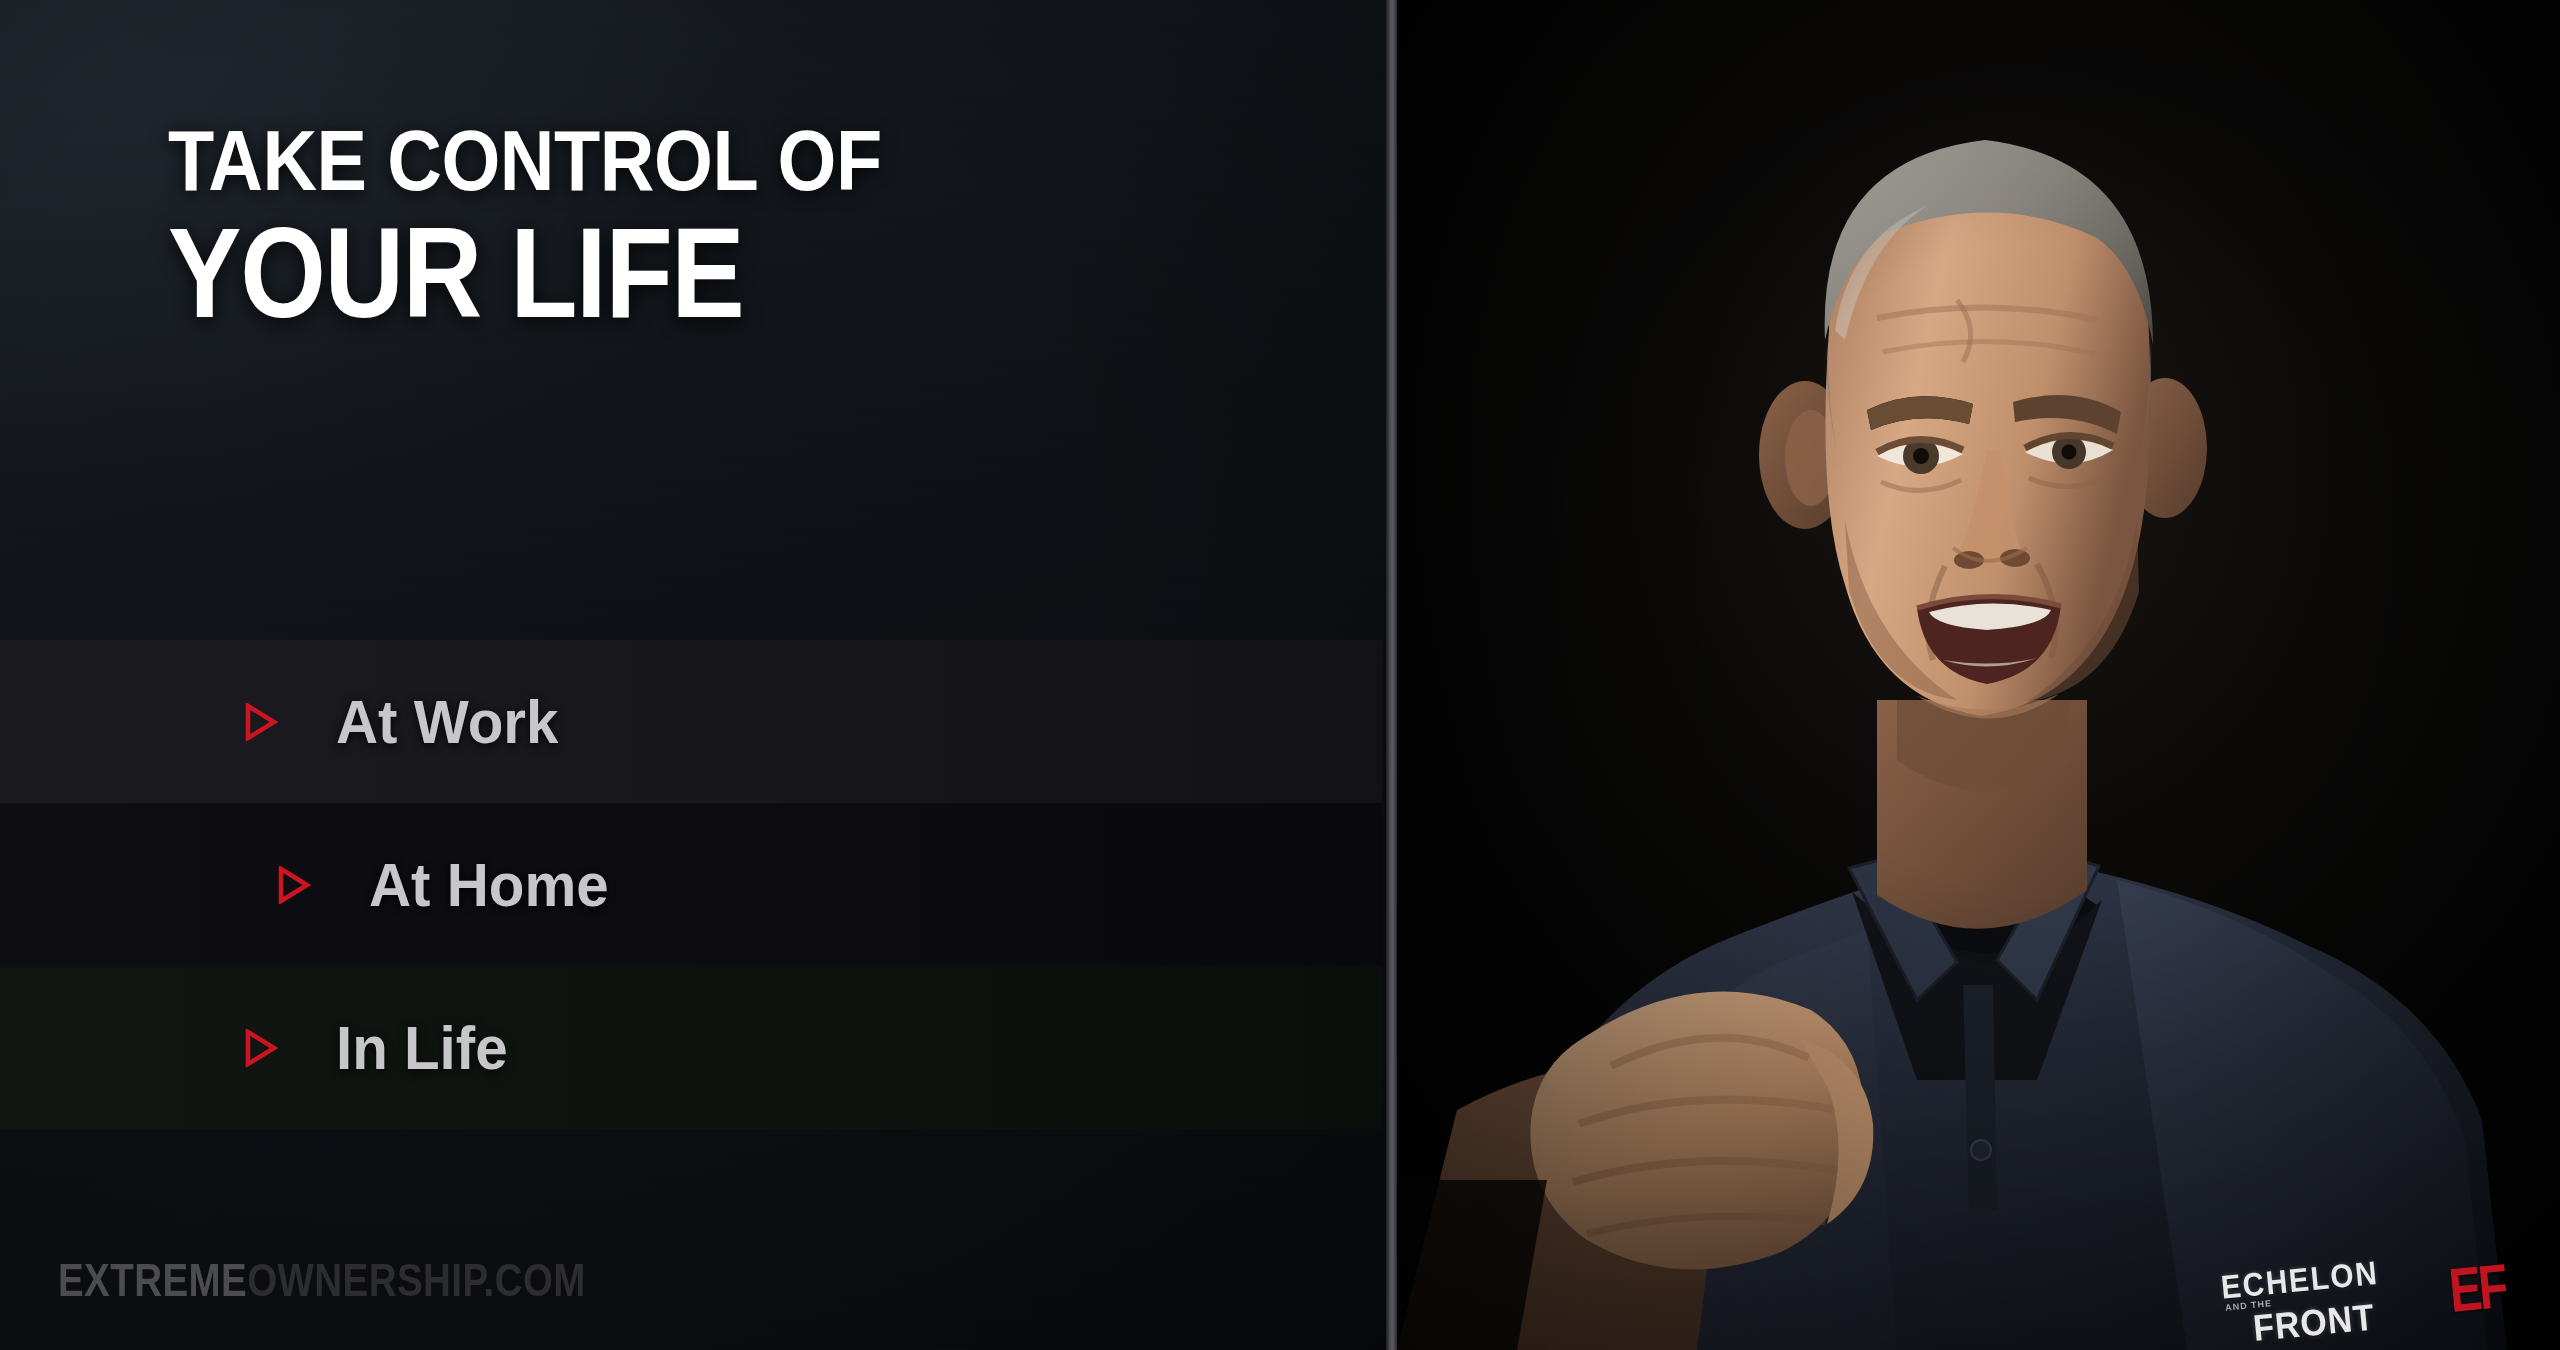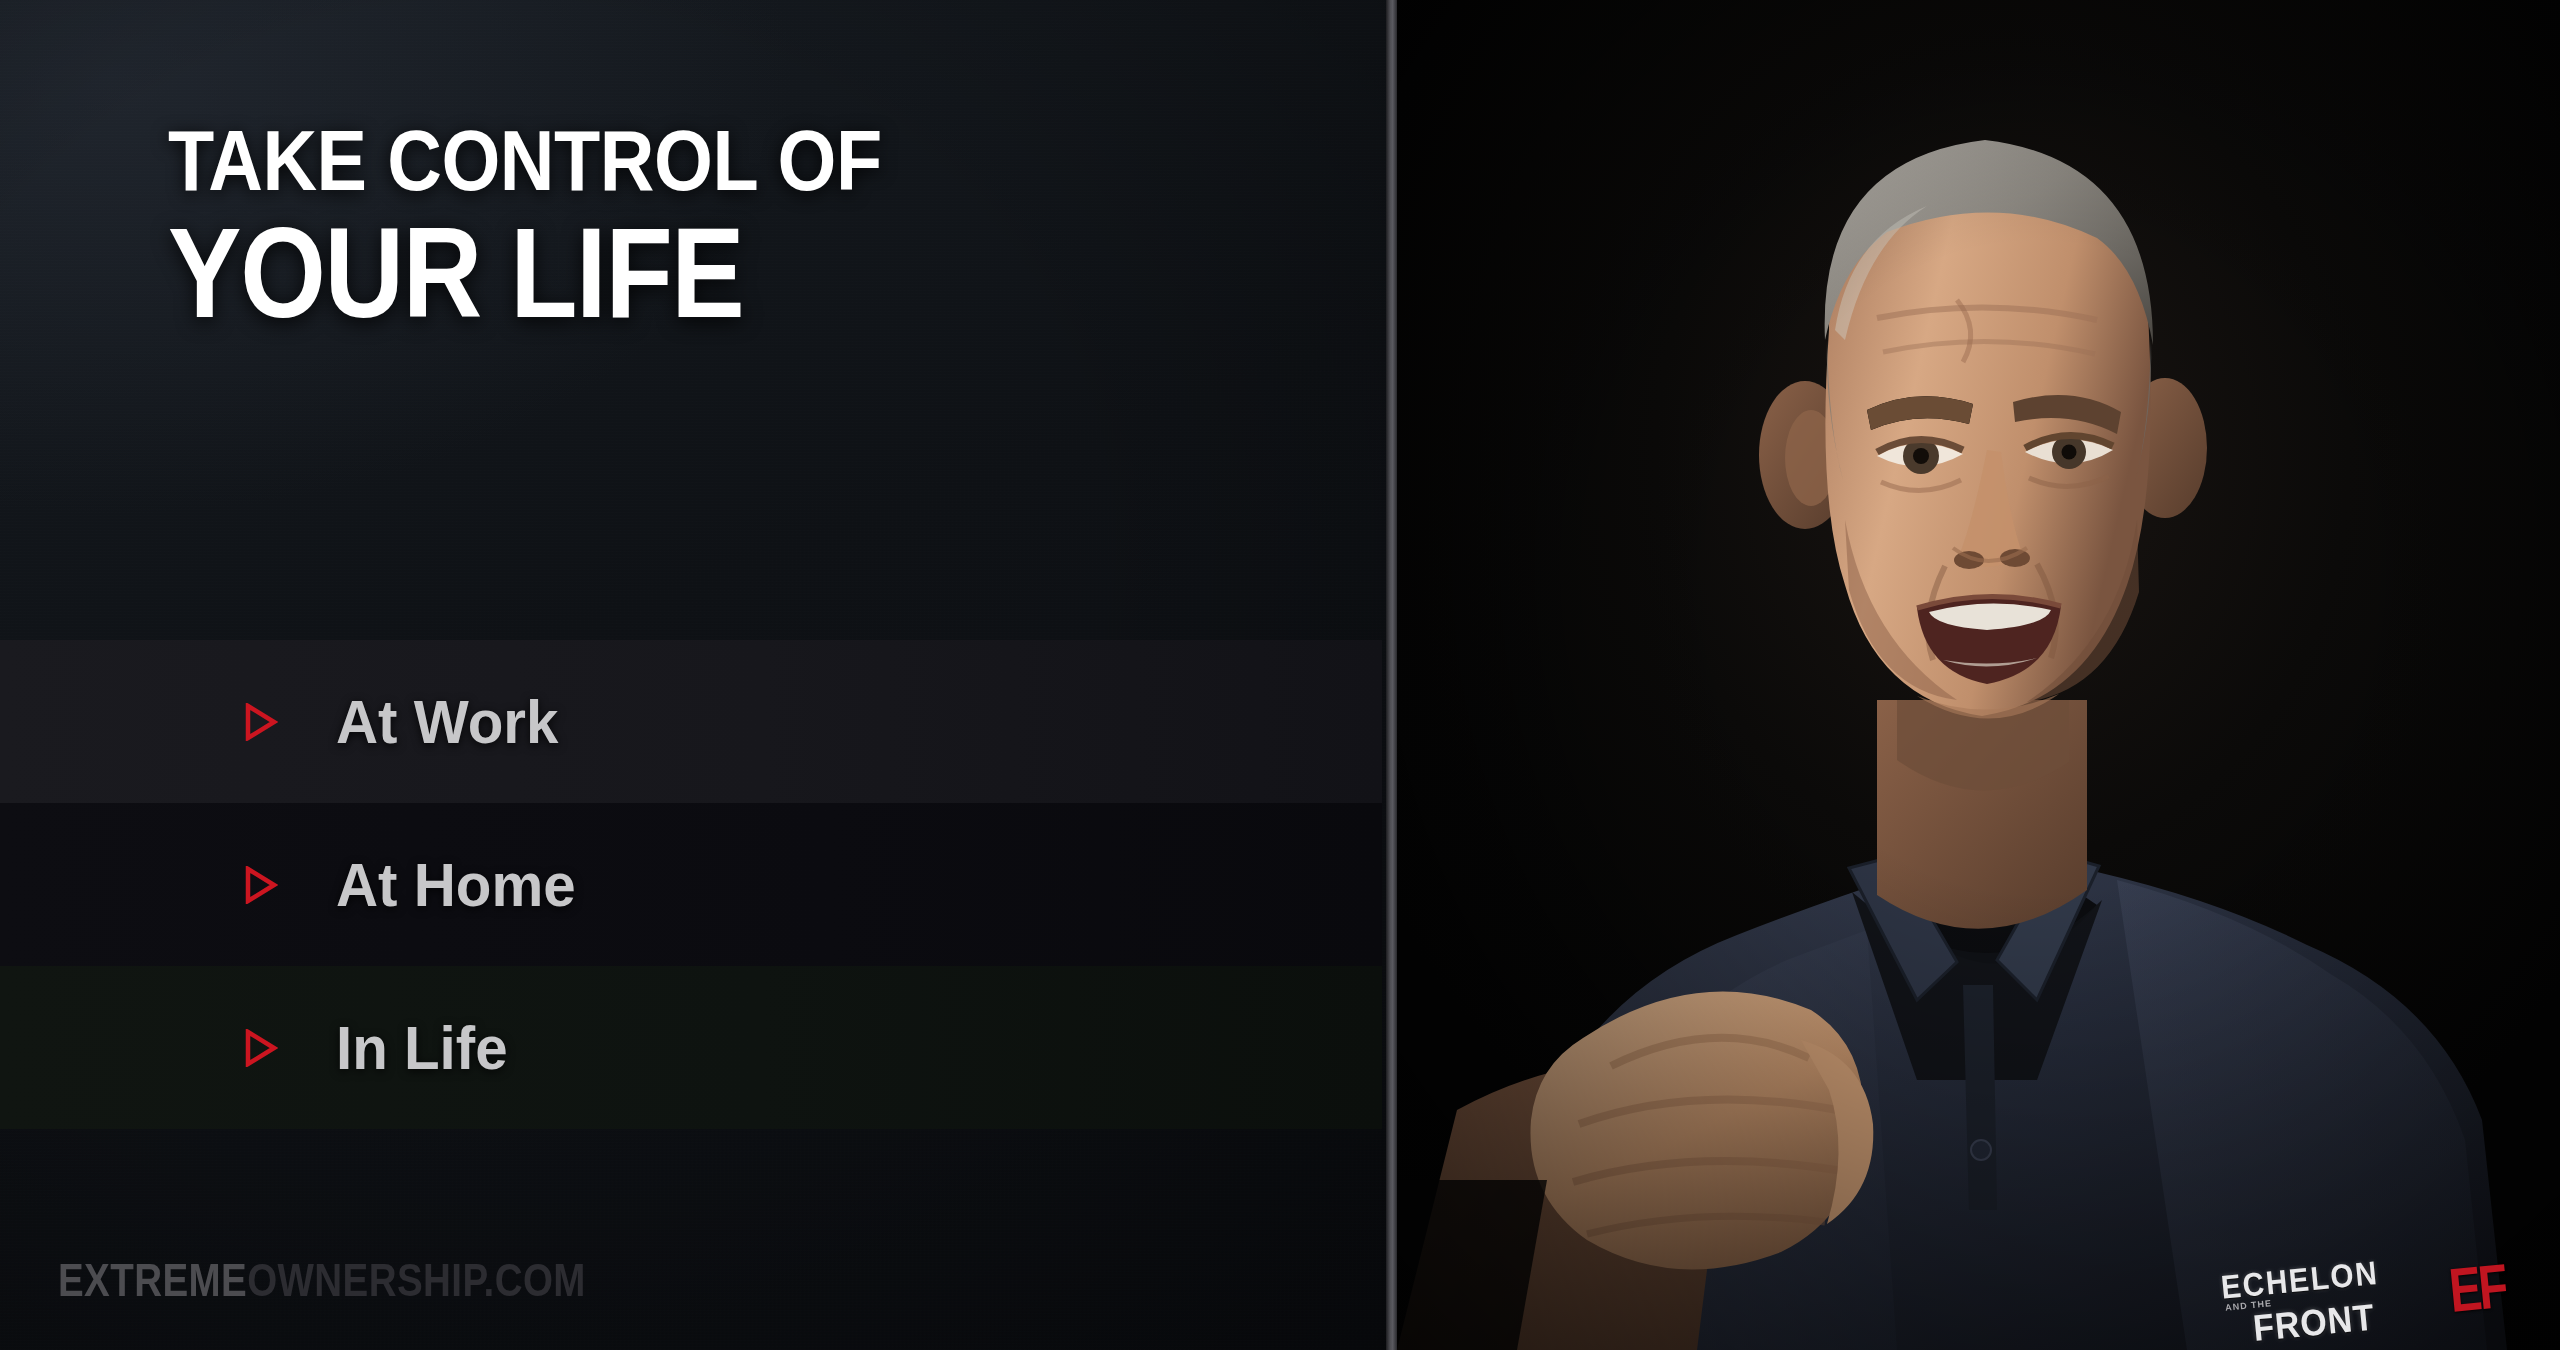--- a/index.html
+++ b/index.html
@@ -81,21 +81,21 @@
     z-index:3;
   }
   .bullet-row {
     position:relative;
     width:100%;
     height:163px;
     display:flex;
     align-items:center;
   }
   .bullet-row.band-a { background:linear-gradient(90deg,#1a1a1f 0%, #17171c 55%, #121217 100%); }
-  .bullet-row.band-b { background:linear-gradient(90deg,#0d0d12 0%, #0b0b10 60%, #09090d 100%); }
+  .bullet-row.band-b { background:linear-gradient(90deg,#0d0d12 0%, #0b0b10 60%, #09090d 100%);padding-left:33px; }
   .bullet-row.band-c { background:linear-gradient(90deg,#101511 0%, #0e1310 55%, #0b0f0c 100%);text-align:right; }
 
   .tri-icon {
     flex:0 0 auto;
     margin-left:244px;
     width:34px; height:38px;
     display:block;
   }
   .bullet-label {
     margin-left:58px;

